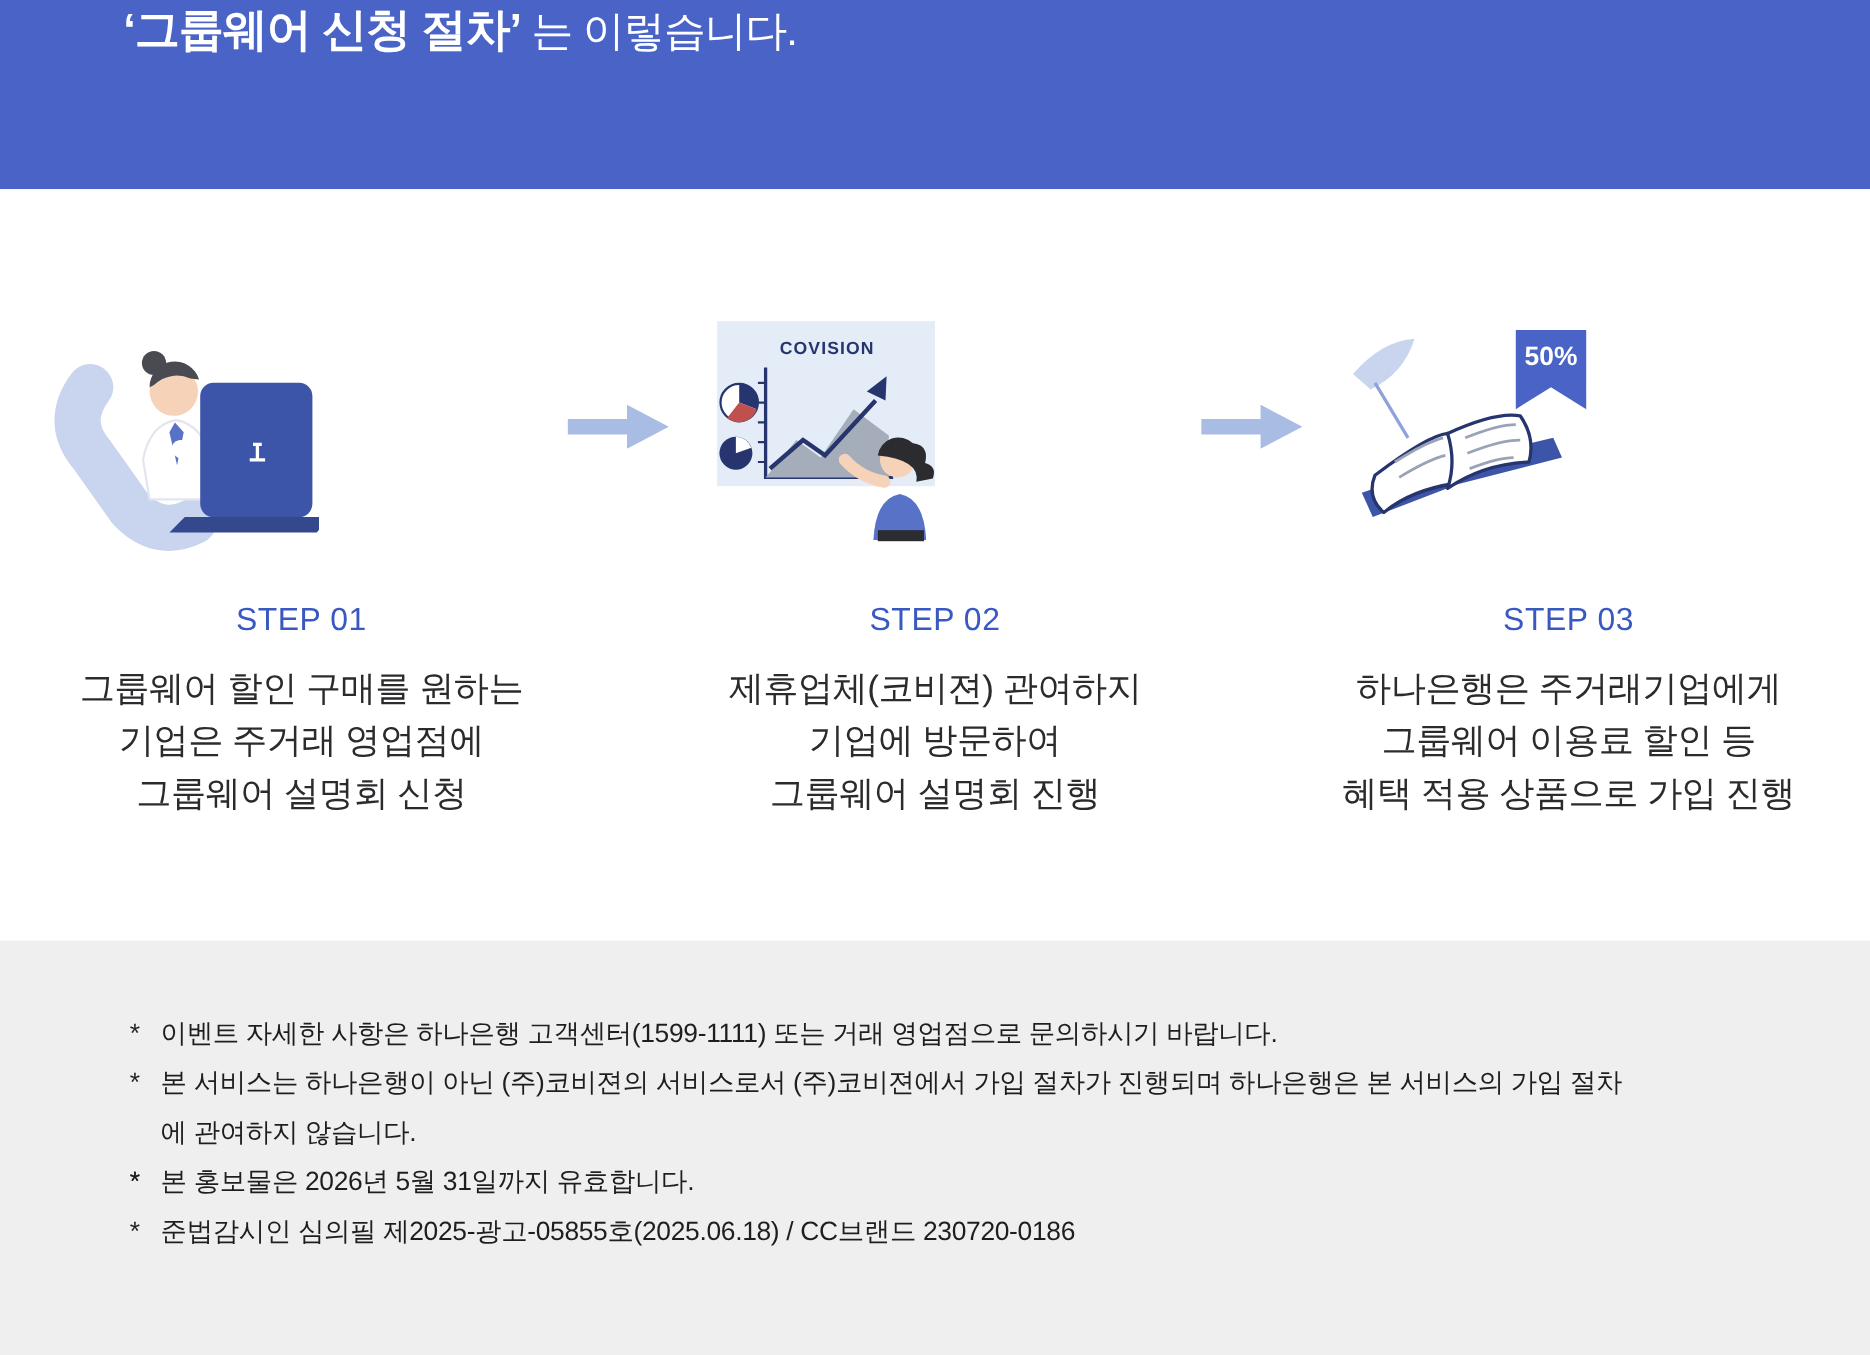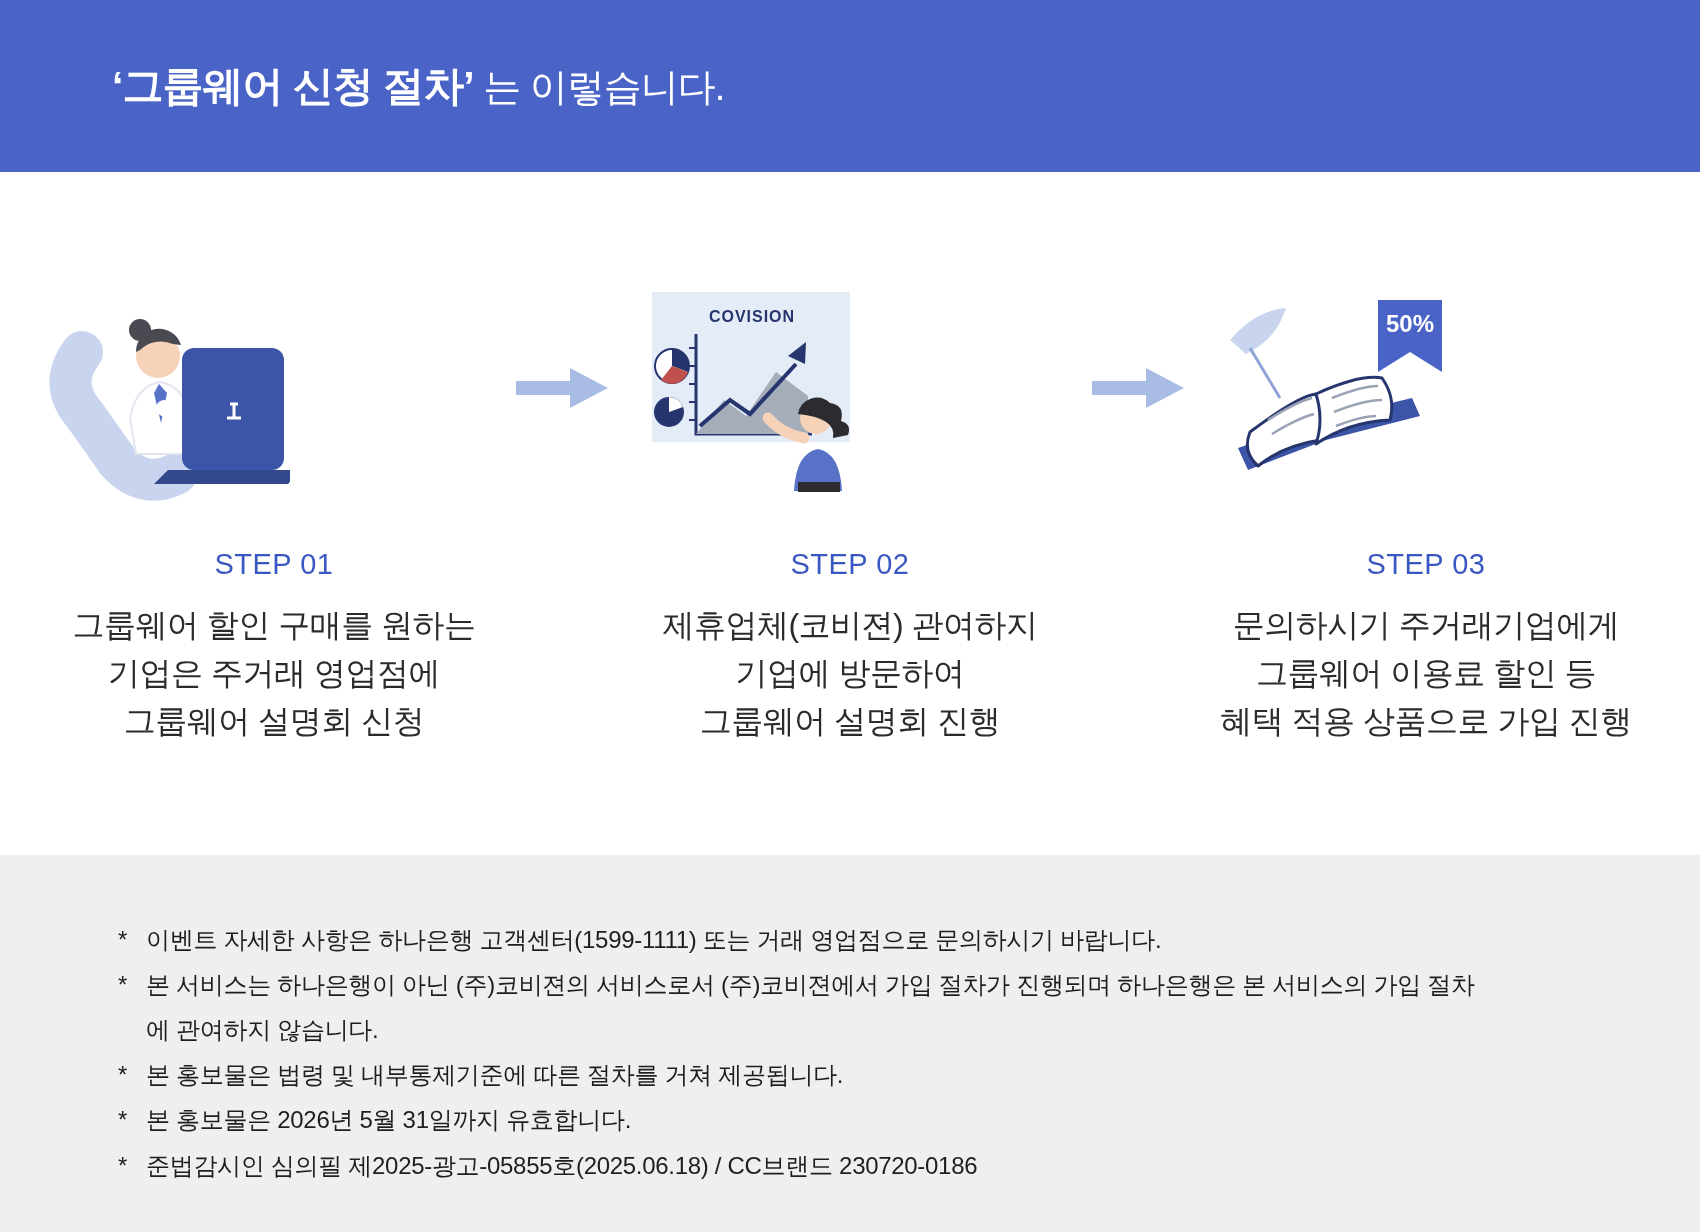--- a/index.html
+++ b/index.html
@@ -8,21 +8,20 @@
     font-family:"Liberation Sans","DejaVu Sans",sans-serif;
     background:#ffffff;
     overflow:hidden;
   }
 
   
   .header {
     height:172px;
     background:#4a63c6;
     display:flex;
-    align-items:center;
     padding-left:112px;
   }
   .title { color:#ffffff; font-size:38px; font-weight:400; letter-spacing:-1px; white-space:pre; }
   .title .bold { font-weight:700; font-size:41px; }
 
   
   .main { height:683px; background:#ffffff; }
   .steps-row {
     display:flex;
     justify-content:center;
@@ -158,28 +157,28 @@
             <path d="M76 134 q28 -18 44 -22"></path>
             <path d="M80 148 q26 -16 42 -20"></path>
             <path d="M140 112 q30 -12 46 -12"></path>
             <path d="M142 126 q30 -12 48 -12"></path>
             <path d="M144 140 q26 -10 40 -10"></path>
           </g>
         </svg>
       </div>
       <div class="step-label">STEP 03</div>
       <div class="step-desc">
-        <div>문의하시기 주거래기업에게</div>
+        <div>하나은행은 주거래기업에게</div>
         <div>그룹웨어 이용료 할인 등</div>
         <div>혜택 적용 상품으로 가입 진행</div>
       </div>
     </div>
 
   </div>
 </div>
 
 <div class="footer">
   <div class="note"><span class="bullet">*</span><span class="note-text">이벤트 자세한 사항은 하나은행 고객센터(1599-1111) 또는 거래 영업점으로 문의하시기 바랍니다.</span></div>
   <div class="note"><span class="bullet">*</span><span class="note-text">본 서비스는 하나은행이 아닌 (주)코비젼의 서비스로서 (주)코비젼에서 가입 절차가 진행되며 하나은행은 본 서비스의 가입 절차에 관여하지 않습니다.</span></div>
-  <div class="note"><span class="bullet">*</span><span class="note-text">본 홍보물은 법령 및 내부통제기준에 따른 절차를 거쳐 제공됩니다.</span></div>
+  <div class="note"><span class="bullet">*</span></div>
   <div class="note"><span class="bullet">*</span><span class="note-text">본 홍보물은 2026년 5월 31일까지 유효합니다.</span></div>
   <div class="note"><span class="bullet">*</span><span class="note-text">준법감시인 심의필 제2025-광고-05855호(2025.06.18) / CC브랜드 230720-0186</span></div>
 </div>
 
 </body></html>

